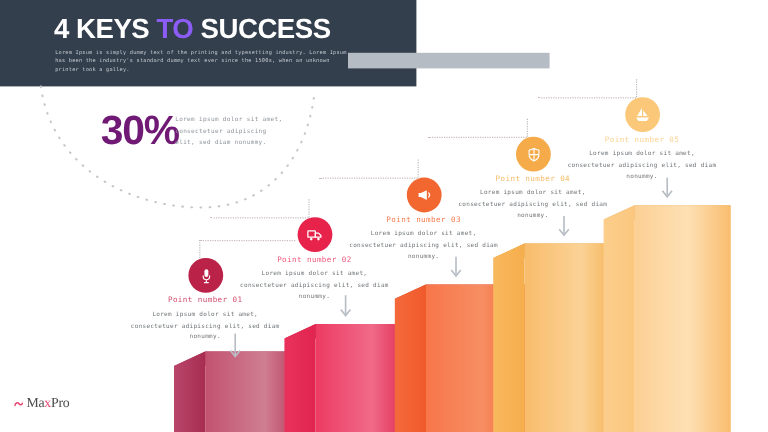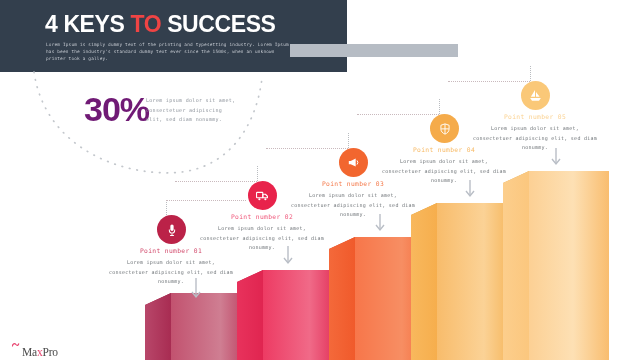--- a/index.html
+++ b/index.html
@@ -24,21 +24,21 @@
   #header-title {
     position: absolute;
     left: 45px; top: 11px;
     font-family: "Liberation Sans", sans-serif;
     font-weight: bold;
     font-size: 23px;
     letter-spacing: -0.4px;
     color: #ffffff;
     white-space: nowrap;
   }
-  #header-title .dim { color: #ef4444; }
+  #header-title .dim { color: #8b5cf6; }
   #header-paragraph {
     position: absolute;
     left: 46px; top: 41px;
     width: 249px;
     font-size: 4.4px;
     line-height: 7.2px;
     color: #c6cbd2;
     letter-spacing: 0.18px;
   }
   #header-gray-bar {
@@ -125,21 +125,20 @@
     align-items: center;
     gap: 2px;
   }
   #logo-mark { width: 9px; height: 9px; }
   #logo-text {
     font-family: "Liberation Serif", serif;
     font-size: 11.5px;
     color: #4a4a4a;
     letter-spacing: -0.2px;
     position: relative;
-    margin-top: 16px;
   }
   #logo-text .accent { color: #e8436f; }
 </style>
 </head>
 <body>
 
 <div id="header-panel"></div>
 
 <div id="header-title">
   <span>4 KEYS </span><span class="dim">TO</span><span> SUCCESS</span>

